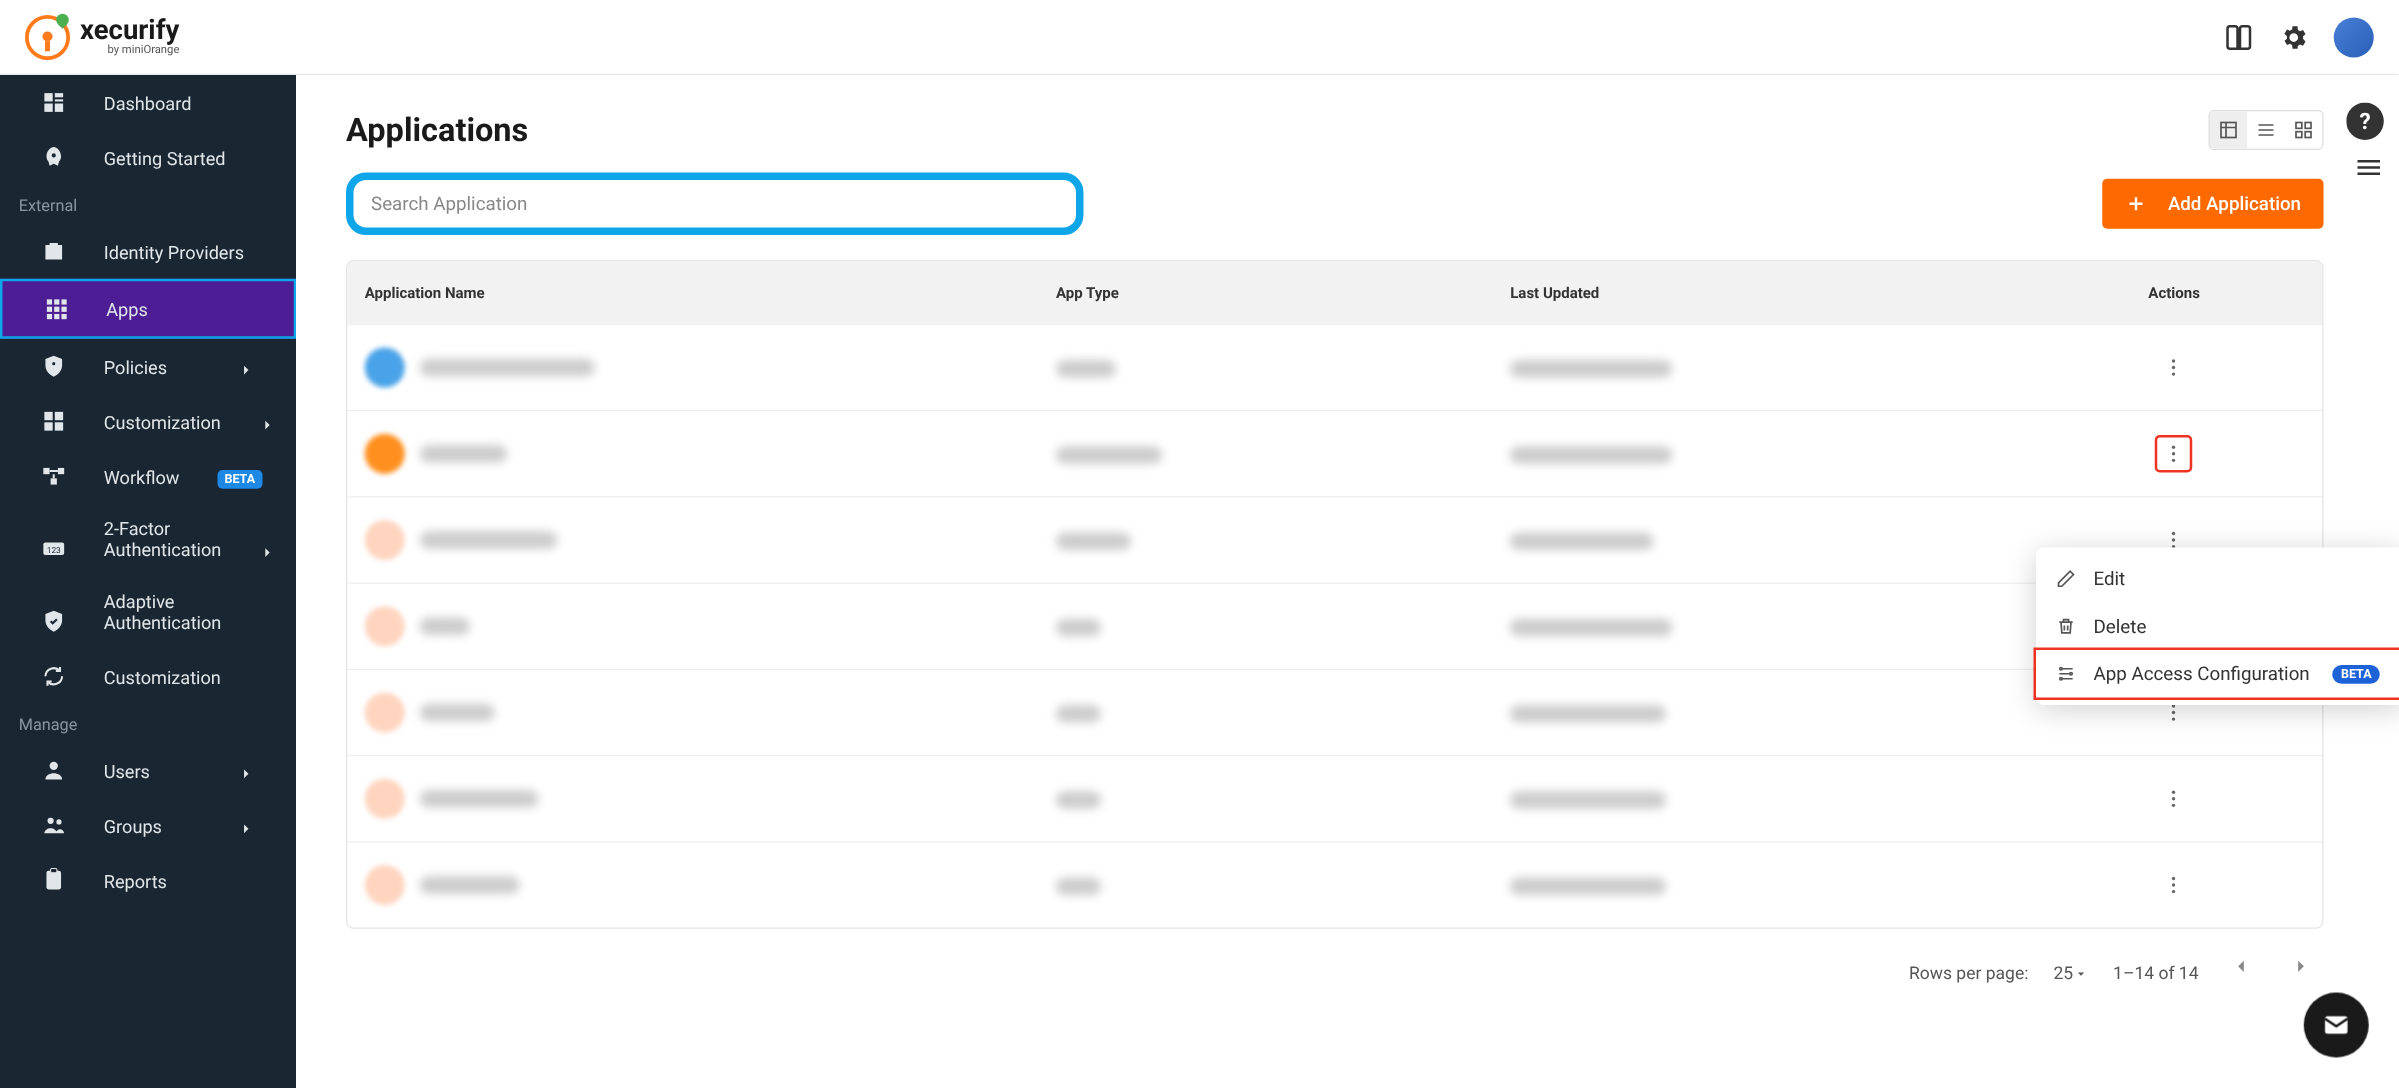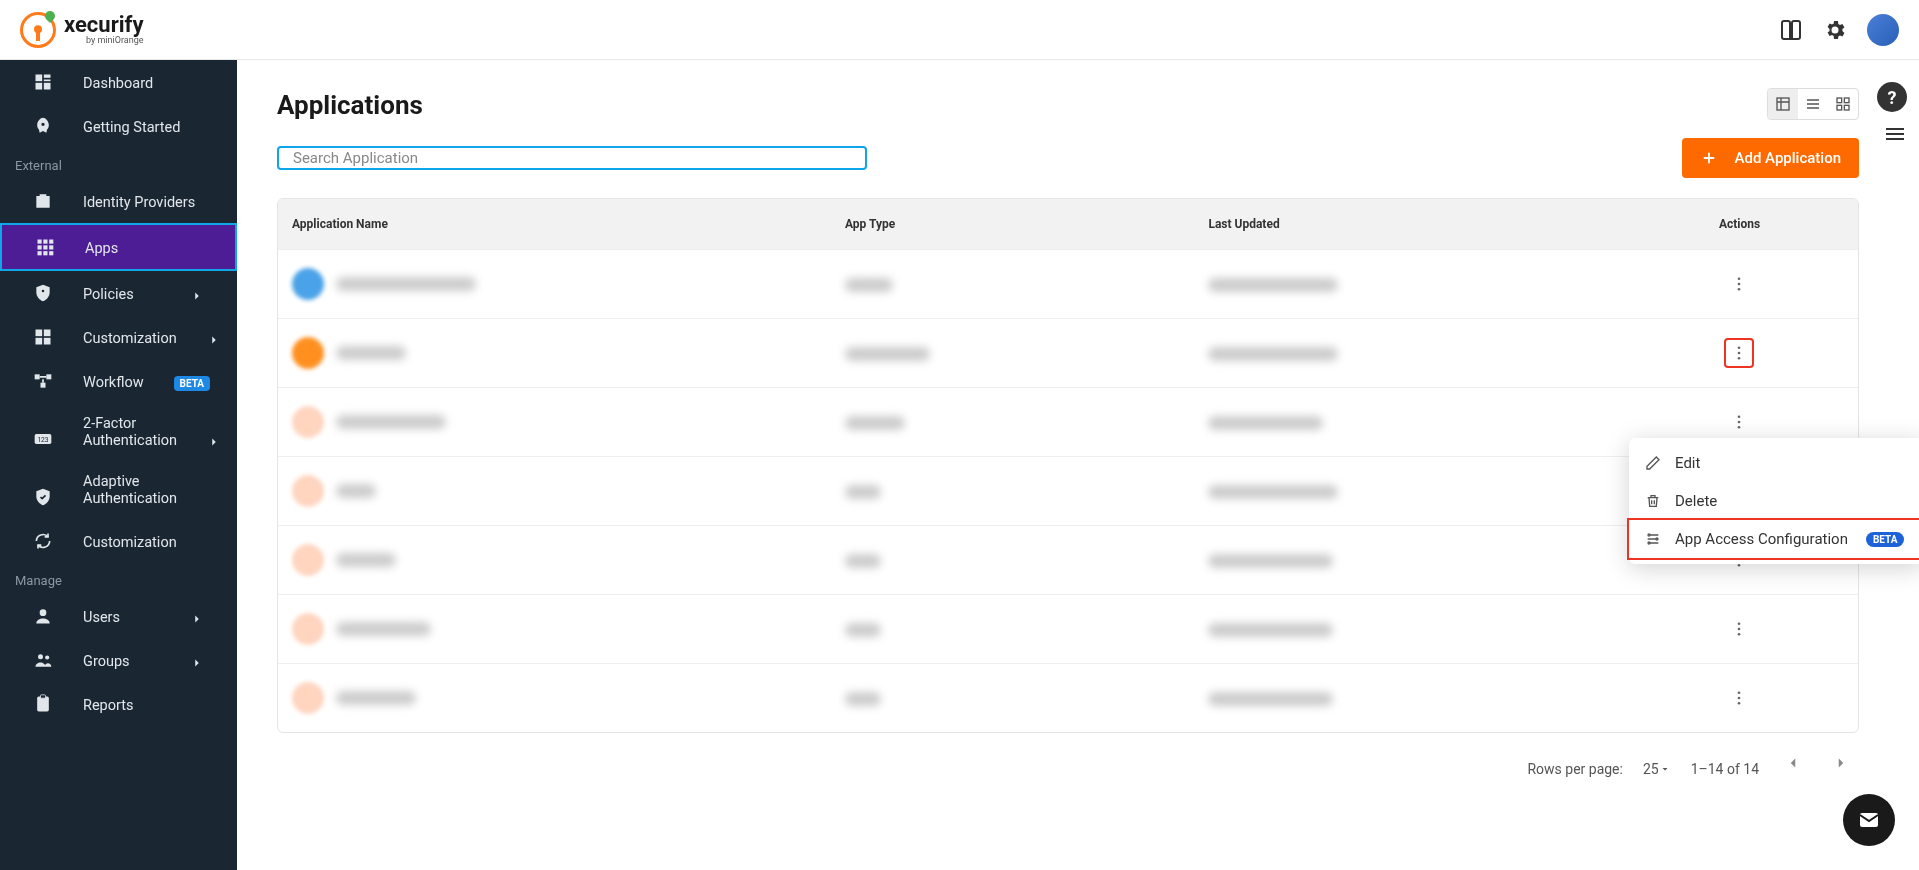--- a/index.html
+++ b/index.html
@@ -23,21 +23,21 @@
 .nav-section { font-size: 13px; color: #8a96a2; padding: 10px 15px 6px; }
 .nav-icon { width: 20px; height: 20px; flex-shrink: 0; display: flex; align-items: center; justify-content: center; }
 .nav-chevron { margin-left: auto; }
 .nav-badge { background: #1e88e5; color: #fff; font-size: 10px; font-weight: 700; padding: 2px 6px; border-radius: 4px; margin-left: auto; }
 .main { flex: 1; background: #fff; position: relative; overflow: auto; padding: 30px 60px 40px 40px; }
 .page-title { font-size: 26px; font-weight: 700; color: #1a1a1a; margin-bottom: 18px; }
 .view-toggle { position: absolute; top: 28px; right: 60px; display: flex; border: 1px solid #ddd; border-radius: 4px; overflow: hidden; }
 .view-toggle-btn { width: 30px; height: 30px; display: flex; align-items: center; justify-content: center; cursor: pointer; color: #555; }
 .view-toggle-btn.active { background: #eee; }
 .toolbar-row { display: flex; justify-content: space-between; align-items: center; margin-bottom: 20px; }
-.search-box { width: 590px; height: 24px; border: 2px solid #0ea5e9; border-radius: 4px; padding: 0 14px; font-size: 15px; color: #555; }
+.search-box { width: 590px; height: 50px; border: 6px solid #0ea5e9; border-radius: 16px; padding: 0 14px; font-size: 15px; color: #555; }
 .search-box::placeholder { color: #888; }
 .add-btn { height: 40px; background: #ff6a00; color: #fff; border: none; border-radius: 4px; padding: 0 18px; font-size: 15px; font-weight: 500; display: flex; align-items: center; gap: 17px; cursor: pointer; }
 .table { width: 100%; border: 1px solid #e4e4e4; border-radius: 6px; overflow: hidden; }
 .thead { display: flex; background: #f2f2f2; font-weight: 700; font-size: 12px; color: #333; }
 .th, .td { padding: 18px 14px; }
 .col-name { width: 35%; }
 .col-type { width: 23%; }
 .col-upd { width: 27%; }
 .col-act { width: 15%; text-align: center; }
 .trow { display: flex; border-top: 1px solid #eee; align-items: center; position: relative; }

